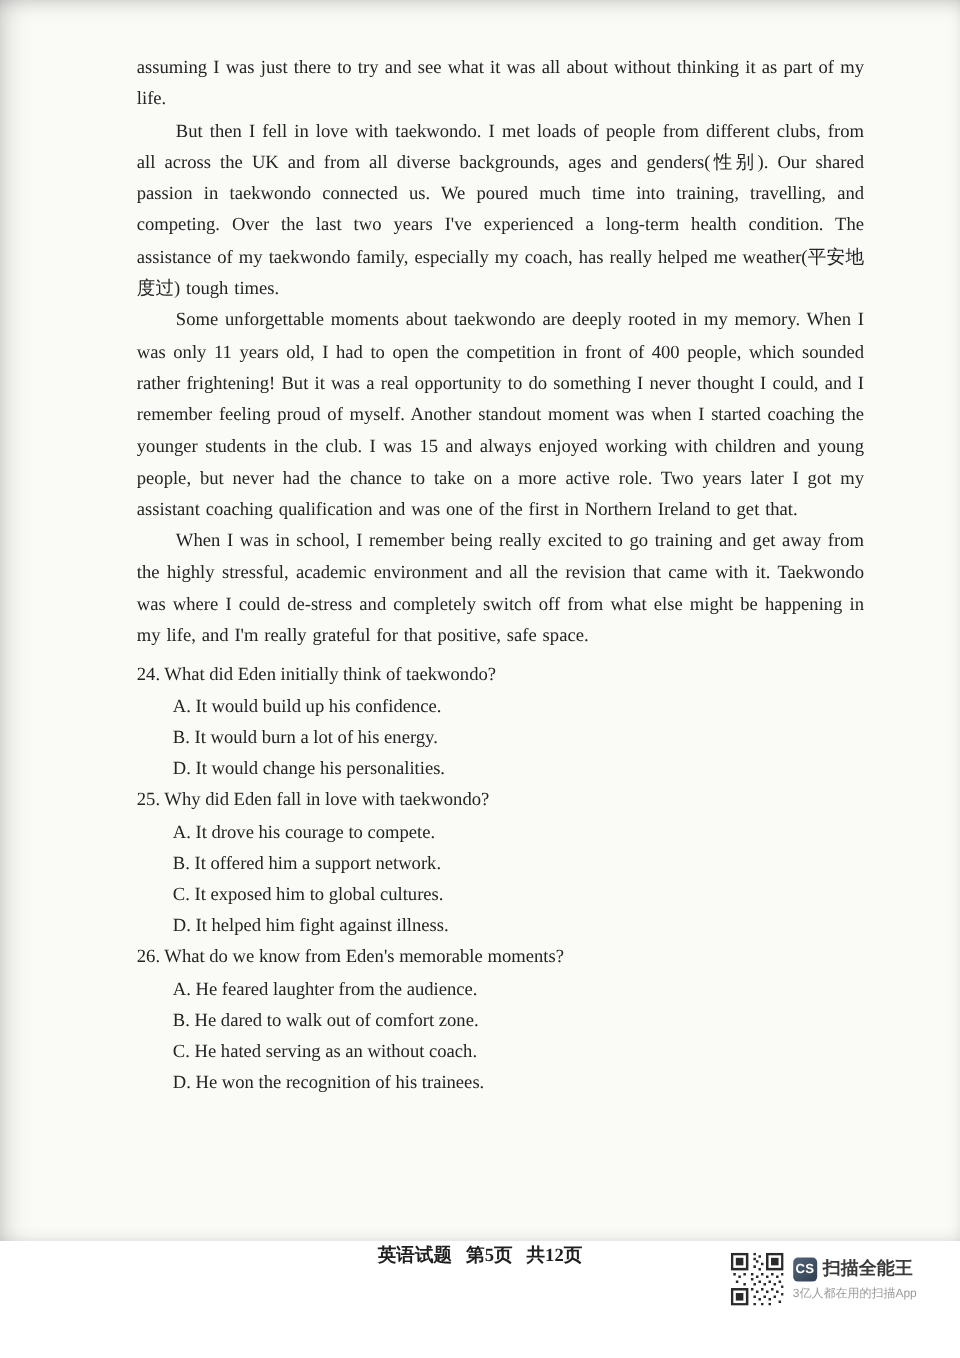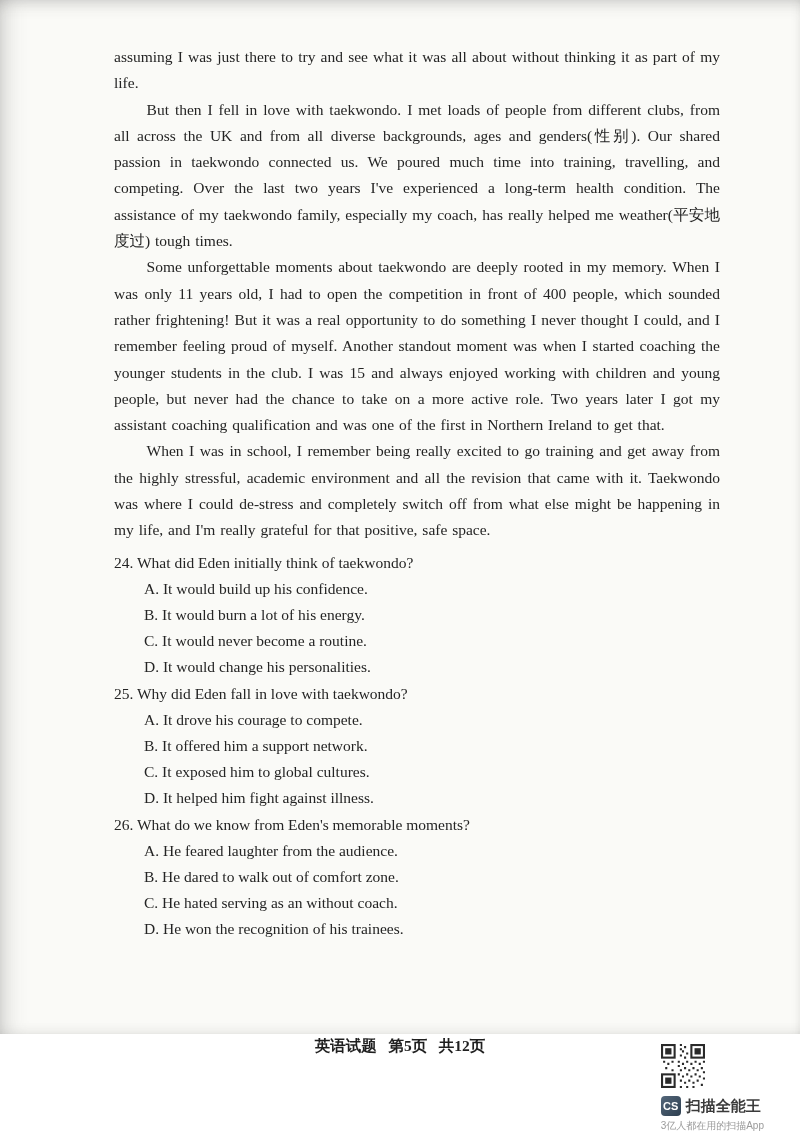--- a/index.html
+++ b/index.html
@@ -70,23 +70,22 @@
     font-size: 15.5px;
     color: #1f1f1f;
     white-space: pre;
   }
   
   .watermark {
     position: absolute;
     top: 1044px;
     right: 36px;
     display: flex;
-    align-items: flex-start;
+    align-items: center;
     gap: 8px;
-    flex-direction: column;
   }
   .qr { width: 44px; height: 44px; display: block; }
   .wm-right { display: flex; flex-direction: column; gap: 3px; }
   .wm-row { display: flex; align-items: center; gap: 5px; }
   .cs-badge {
     width: 20px; height: 20px;
     border-radius: 4px;
     background: linear-gradient(135deg, #54677a 0%, #2d3e4f 100%);
     color: #ffffff;
     font-family: "Liberation Sans", sans-serif;
@@ -120,21 +119,20 @@
       <p class="para indent">But then I fell in love with taekwondo. I met loads of people from different clubs, from all across the UK and from all diverse backgrounds, ages and genders(性别). Our shared passion in taekwondo connected us. We poured much time into training, travelling, and competing. Over the last two years I've experienced a long-term health condition. The assistance of my taekwondo family, especially my coach, has really helped me weather(平安地度过) tough times.</p>
       <p class="para indent">Some unforgettable moments about taekwondo are deeply rooted in my memory. When I was only 11 years old, I had to open the competition in front of 400 people, which sounded rather frightening! But it was a real opportunity to do something I never thought I could, and I remember feeling proud of myself. Another standout moment was when I started coaching the younger students in the club. I was 15 and always enjoyed working with children and young people, but never had the chance to take on a more active role. Two years later I got my assistant coaching qualification and was one of the first in Northern Ireland to get that.</p>
       <p class="para indent">When I was in school, I remember being really excited to go training and get away from the highly stressful, academic environment and all the revision that came with it. Taekwondo was where I could de-stress and completely switch off from what else might be happening in my life, and I'm really grateful for that positive, safe space.</p>
 
       <div class="questions">
 
         <div class="q-block">
           <div class="q-prompt">24. What did Eden initially think of taekwondo?</div>
           <div class="q-option">A. It would build up his confidence.</div>
           <div class="q-option">B. It would burn a lot of his energy.</div>
-          <div class="q-option">C. It would never become a routine.</div>
           <div class="q-option">D. It would change his personalities.</div>
         </div>
 
         <div class="q-block">
           <div class="q-prompt">25. Why did Eden fall in love with taekwondo?</div>
           <div class="q-option">A. It drove his courage to compete.</div>
           <div class="q-option">B. It offered him a support network.</div>
           <div class="q-option">C. It exposed him to global cultures.</div>
           <div class="q-option">D. It helped him fight against illness.</div>
         </div>

